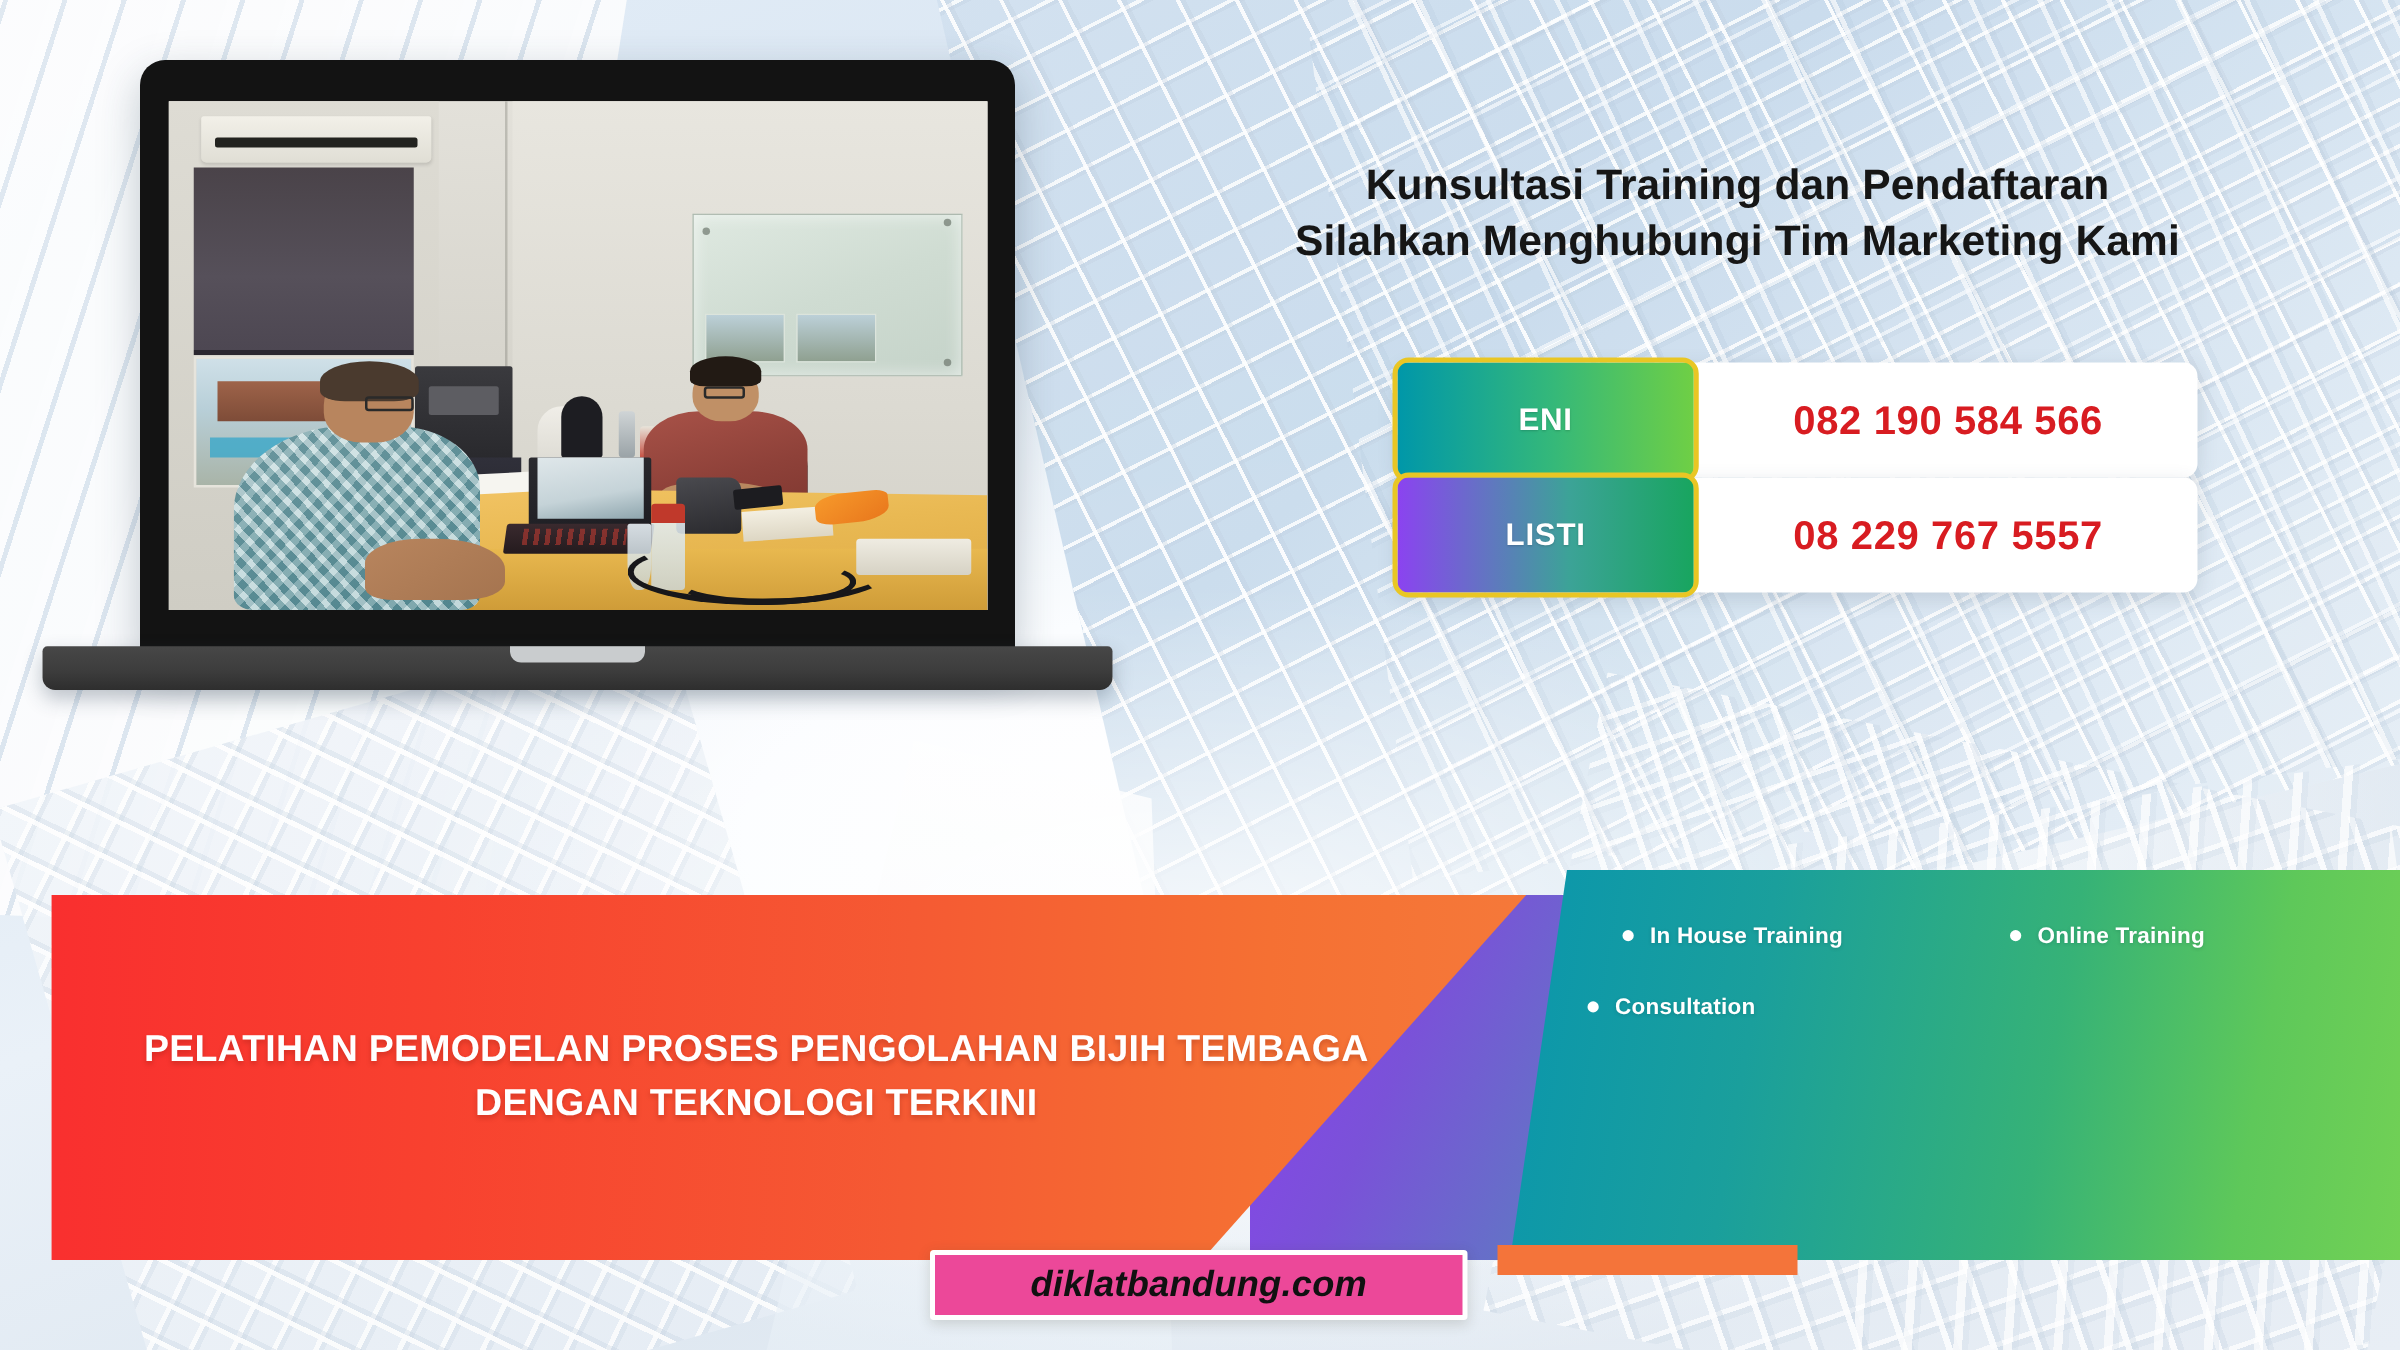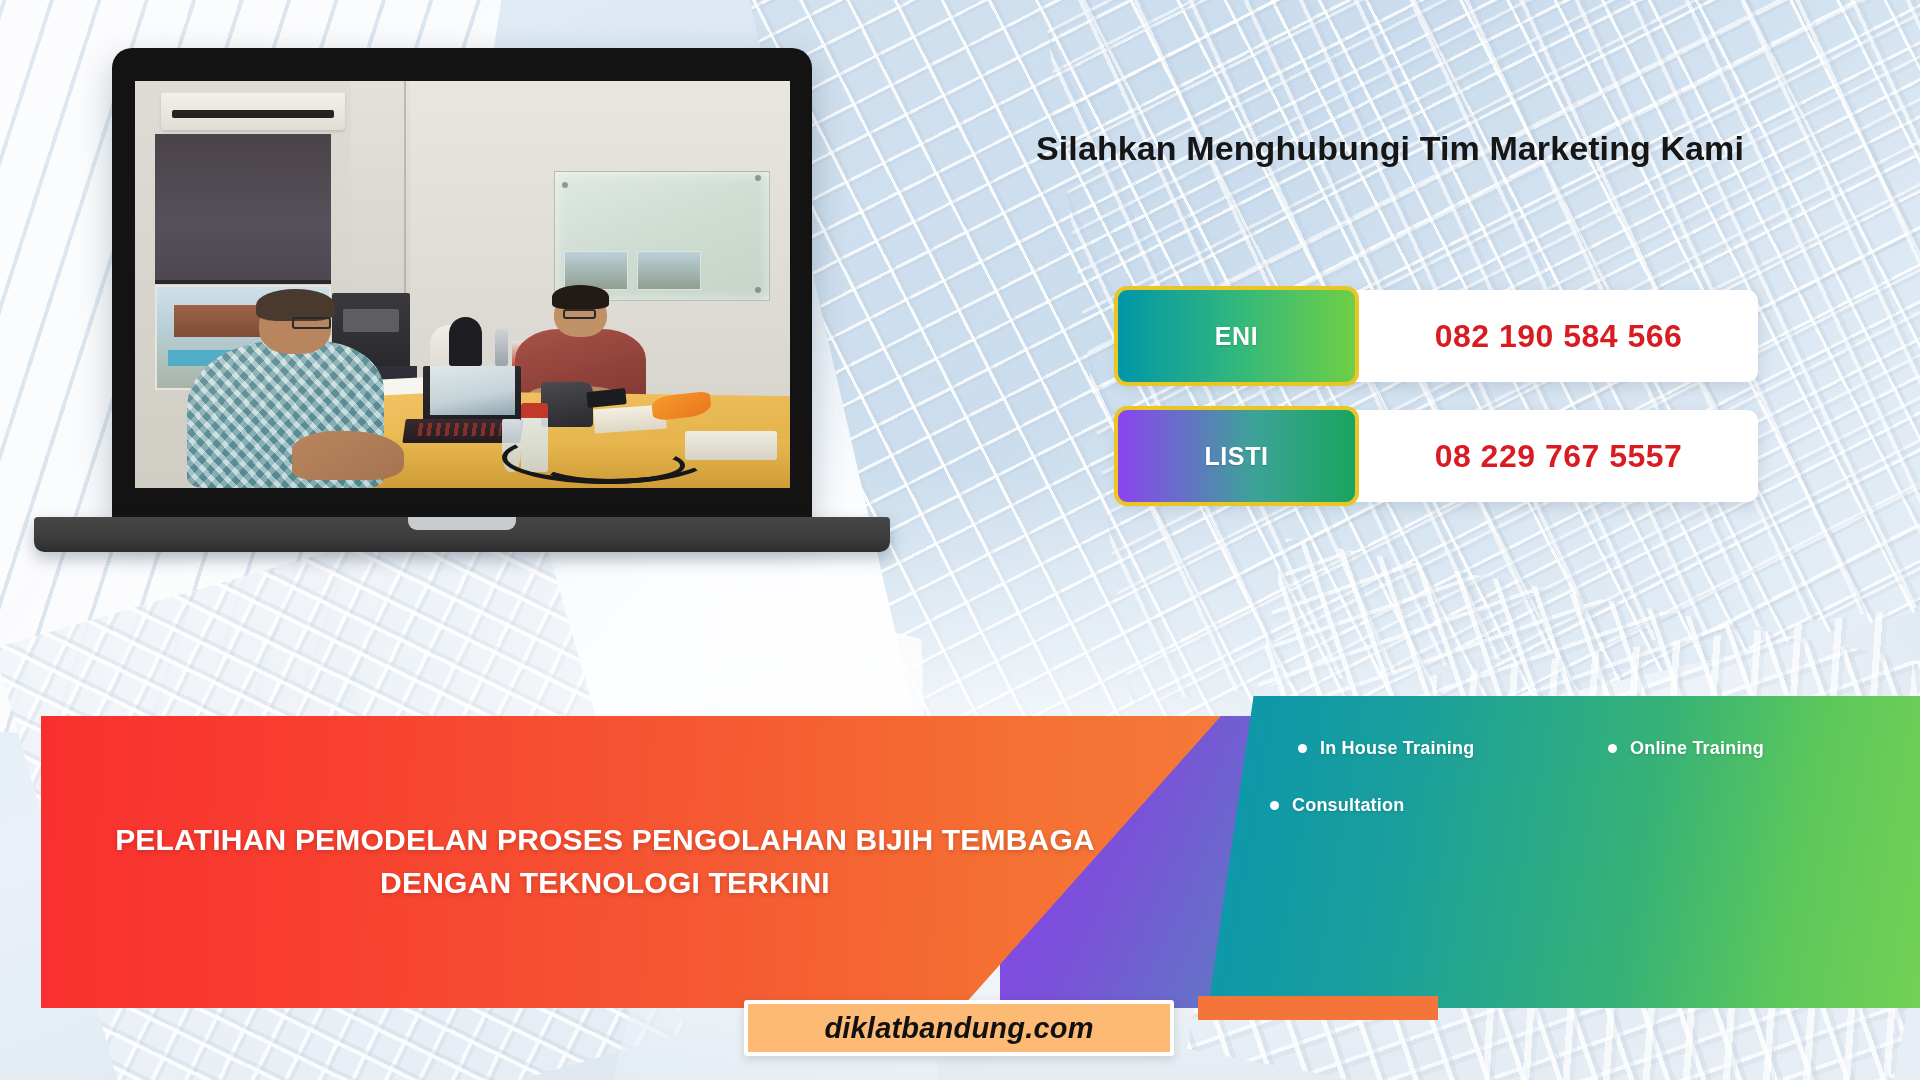--- a/index.html
+++ b/index.html
@@ -226,21 +226,21 @@
   
   #header { position:absolute; left:880px; top:126px; width:1020px; text-align:center; z-index:8; }
   #header .hline {
     font-size:34px; font-weight:bold; color:#161616; line-height:1.32;
     letter-spacing:.1px;
   }
 
   
   #contacts { position:absolute; left:1118px; top:290px; width:640px; z-index:8; }
   .c-row {
-    display:flex; align-items:stretch; height:92px; margin-bottom:28px;
+    display:flex; align-items:stretch; height:92px; 
     background:#ffffff; border-radius:11px;
     box-shadow:0 5px 16px rgba(60,80,100,.16);
   }
   .c-badge {
     flex:0 0 245px; margin:-4px 0 -4px -4px;
     border:4px solid #e9c624; border-radius:13px;
     display:flex; align-items:center; justify-content:center;
     color:#ffffff; font-size:25px; font-weight:bold; letter-spacing:.6px;
     text-shadow:0 1px 2px rgba(0,0,0,.18);
   }
@@ -292,21 +292,21 @@
 
   
   .orange-tab {
     position:absolute; left:1198px; top:280px; width:240px; height:24px;
     background:#f4743a; z-index:6;
   }
 
   
   #site {
     position:absolute; left:744px; top:1000px; width:430px; height:56px;
-    background:#fdba74; border:4px solid #ffffff; border-radius:3px;
+    background:#ec4899; border:4px solid #ffffff; border-radius:3px;
     display:flex; align-items:center; justify-content:center;
     z-index:10; box-shadow:0 3px 10px rgba(60,60,40,.18);
   }
   #site span {
     color:#111111; font-size:29px; font-weight:bold; font-style:italic; letter-spacing:.2px;
   }
 </style>
 </head>
 <body>
 
@@ -376,20 +376,21 @@
         <div class="p-man1-glass"></div>
         <div class="p-man1-arm"></div>
       </div>
     </div>
   </div>
   <div class="laptop-base"></div>
   <div class="laptop-notch"></div>
 </div>
 
 <div id="header">
+  <div class="hline">Kunsultasi Training dan Pendaftaran</div>
   <div class="hline">Silahkan Menghubungi Tim Marketing Kami</div>
 </div>
 
 <div id="contacts">
   <div class="c-row">
     <div class="c-badge eni">ENI</div>
     <div class="c-phone">082 190 584 566</div>
   </div>
   <div class="c-row">
     <div class="c-badge listi">LISTI</div>

